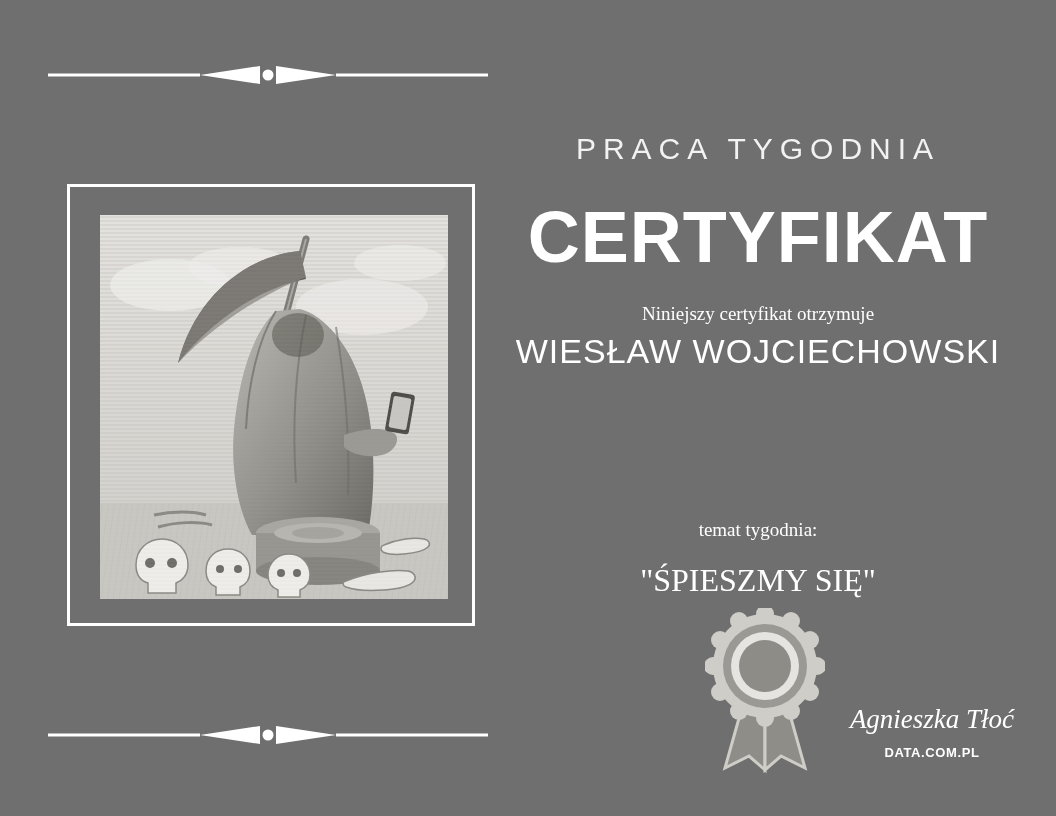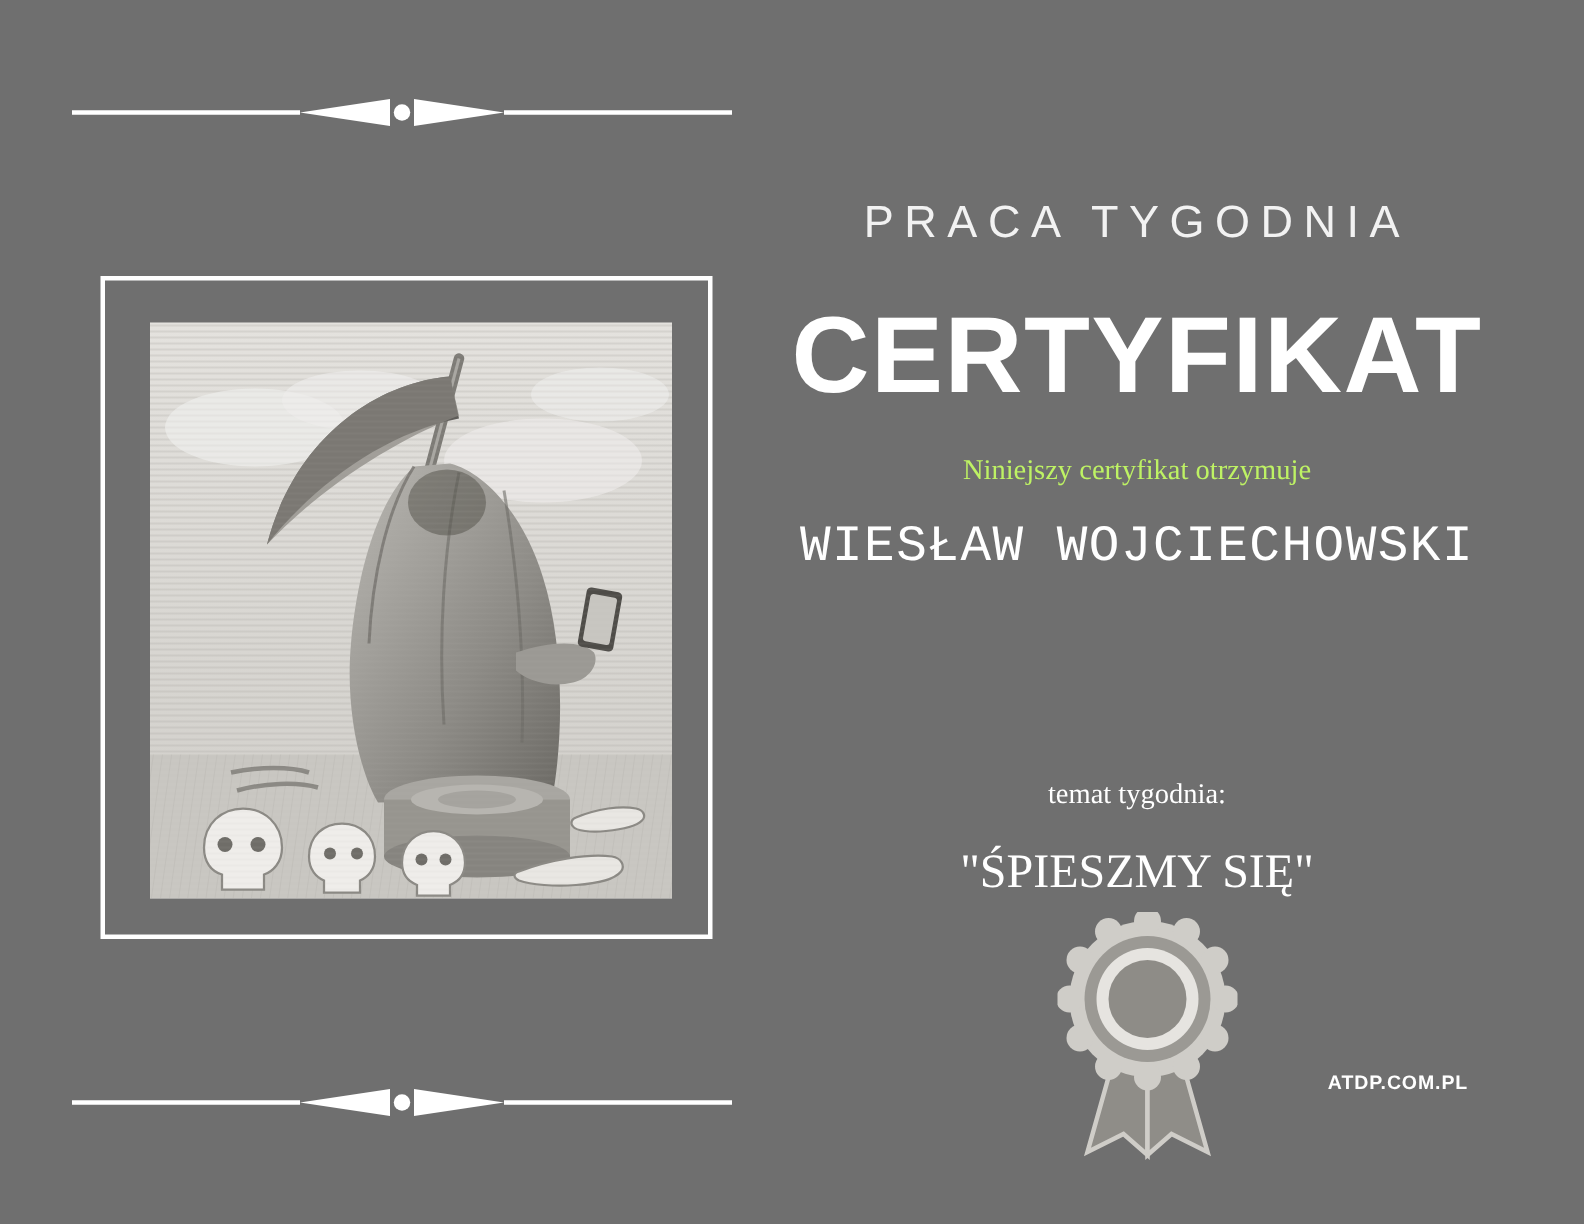--- a/index.html
+++ b/index.html
@@ -82,28 +82,28 @@
     letter-spacing: 1px;
     color: #ffffff;
   }
   .subtitle {
     position: absolute;
     top: 303px;
     left: 0;
     width: 100%;
     font-family: "Liberation Serif", serif;
     font-size: 19px;
-    color: #bef264;
+    color: #ffffff;
   }
   .recipient {
     position: absolute;
-    top: 346px;
-    left: 0;
-    width: 100%;
-    font-family: Liberation Mono, monospace;
+    top: 332px;
+    left: 0;
+    width: 100%;
+    font-family: Liberation Sans, sans-serif;
     font-size: 34px;
     letter-spacing: 1px;
     color: #ffffff;
   }
   .body-text {
     position: absolute;
     top: 426px;
     left: 0;
     width: 100%;
     font-family: "Liberation Serif", serif;
@@ -324,16 +324,17 @@
         </g>
       </g>
       <circle cx="60" cy="58" r="42" fill="#9b9994"></circle>
       <circle cx="60" cy="58" r="34" fill="#e6e4e0"></circle>
       <circle cx="60" cy="58" r="26" fill="#8e8c87"></circle>
     </svg>
   </div>
 
 
   <div class="signature-block">
-    <div class="site">ATDP.COM.PL</div>
+    <div class="signature">Agnieszka Tłoć</div>
+    <div class="site">DATA.COM.PL</div>
   </div>
 
 </div>
 
 </body></html>

